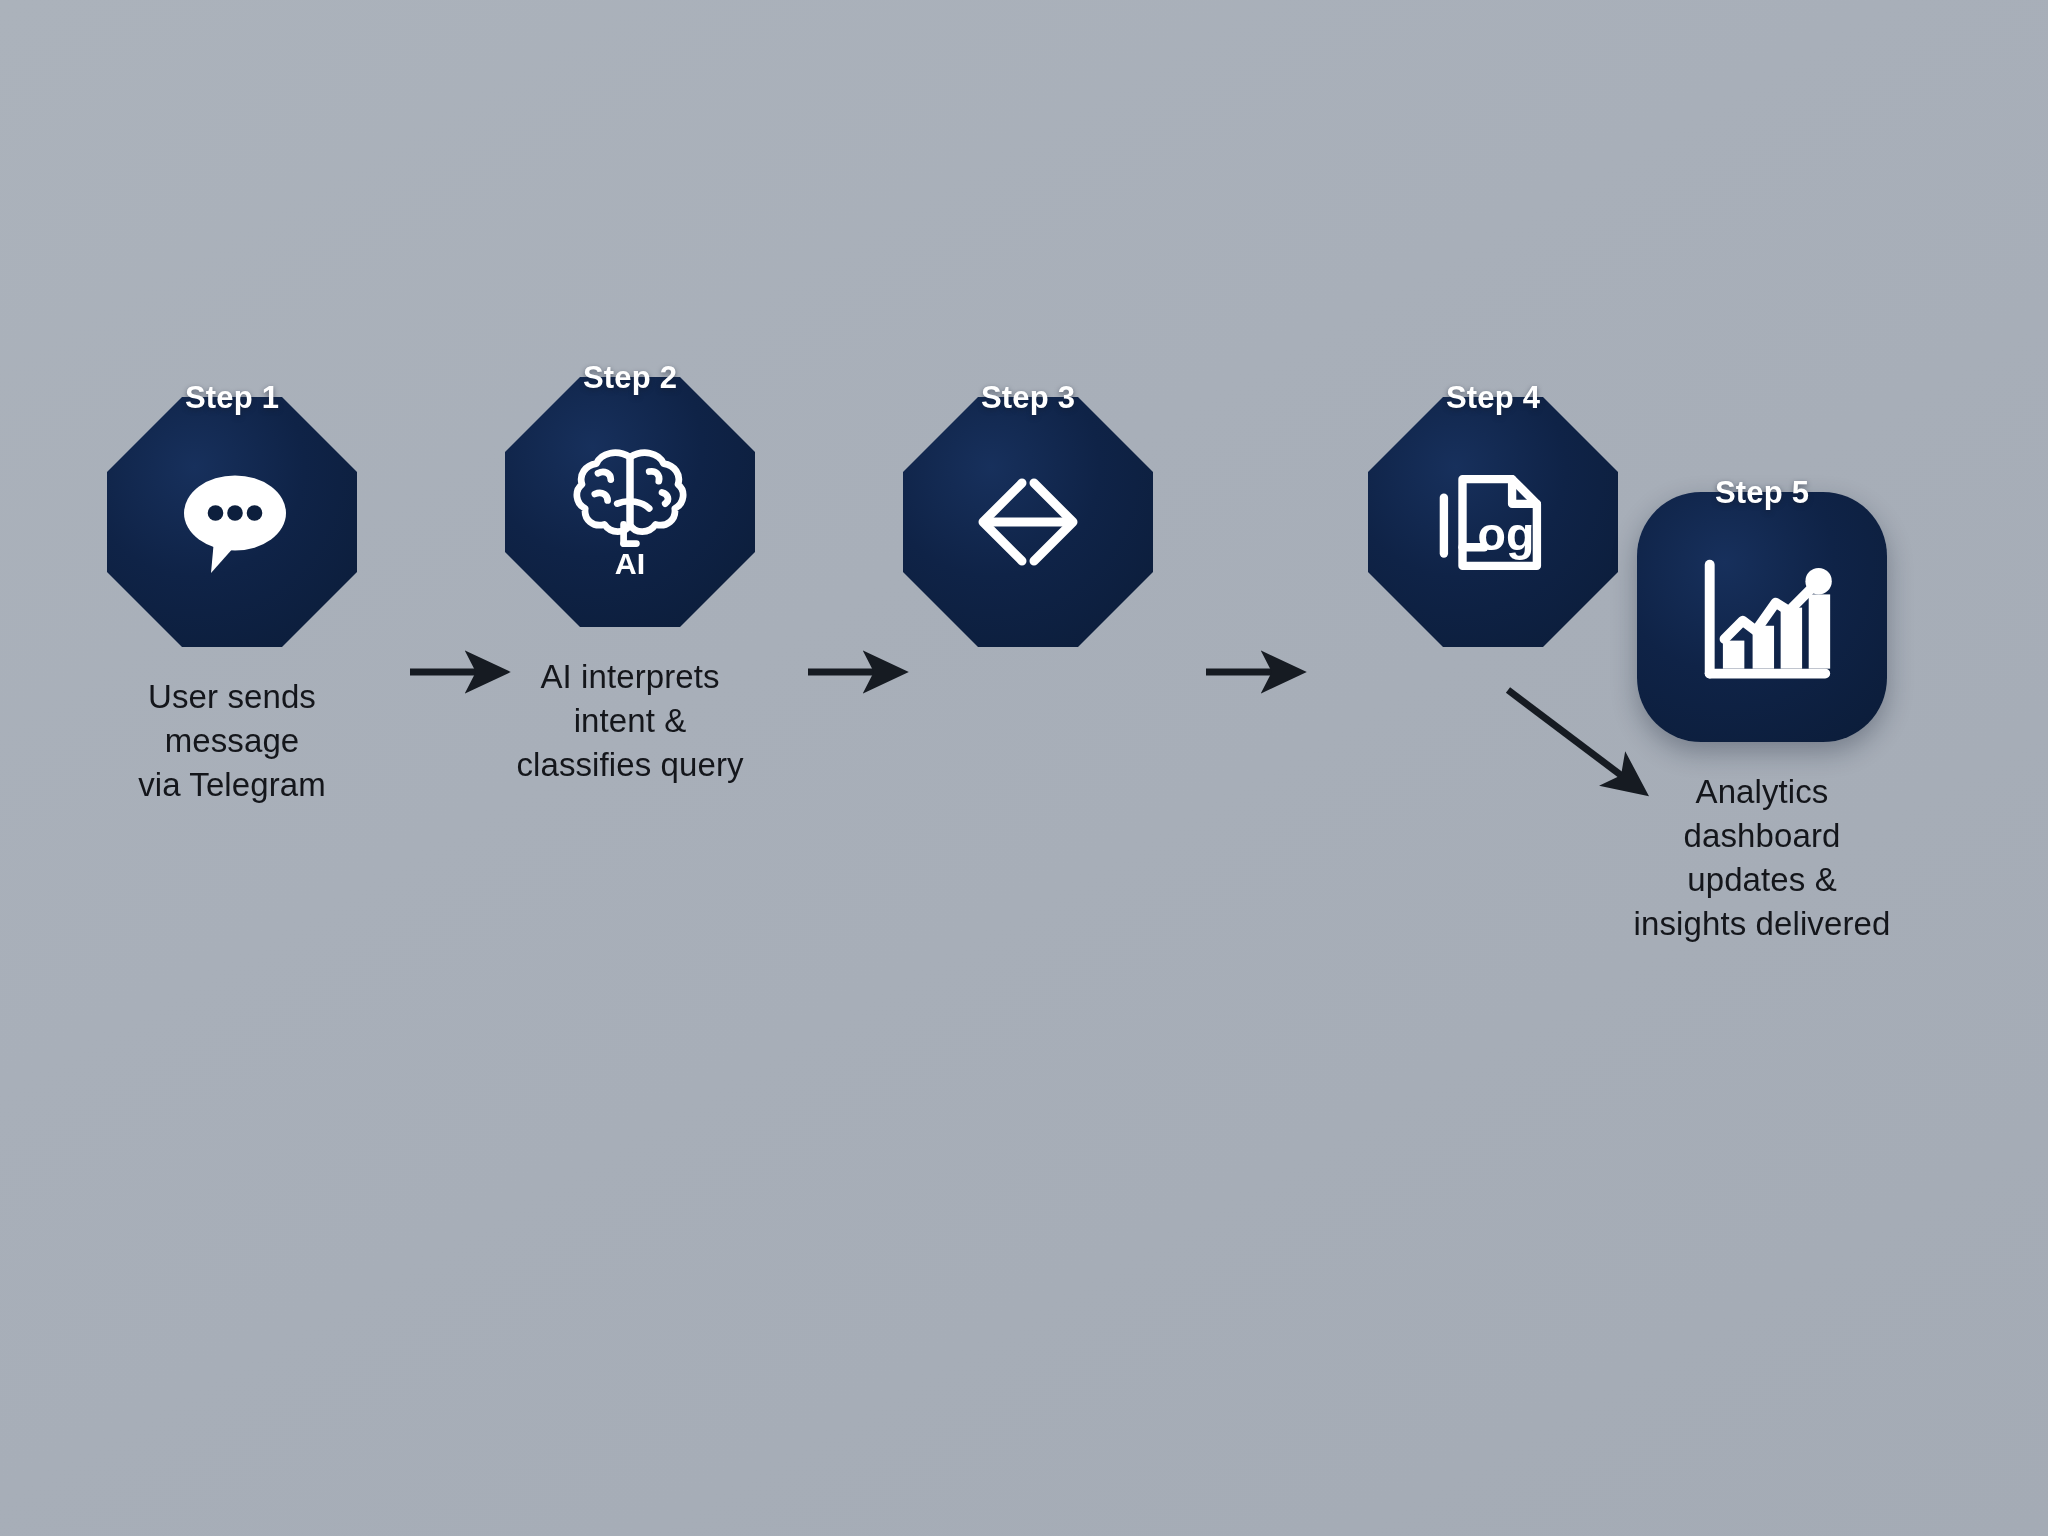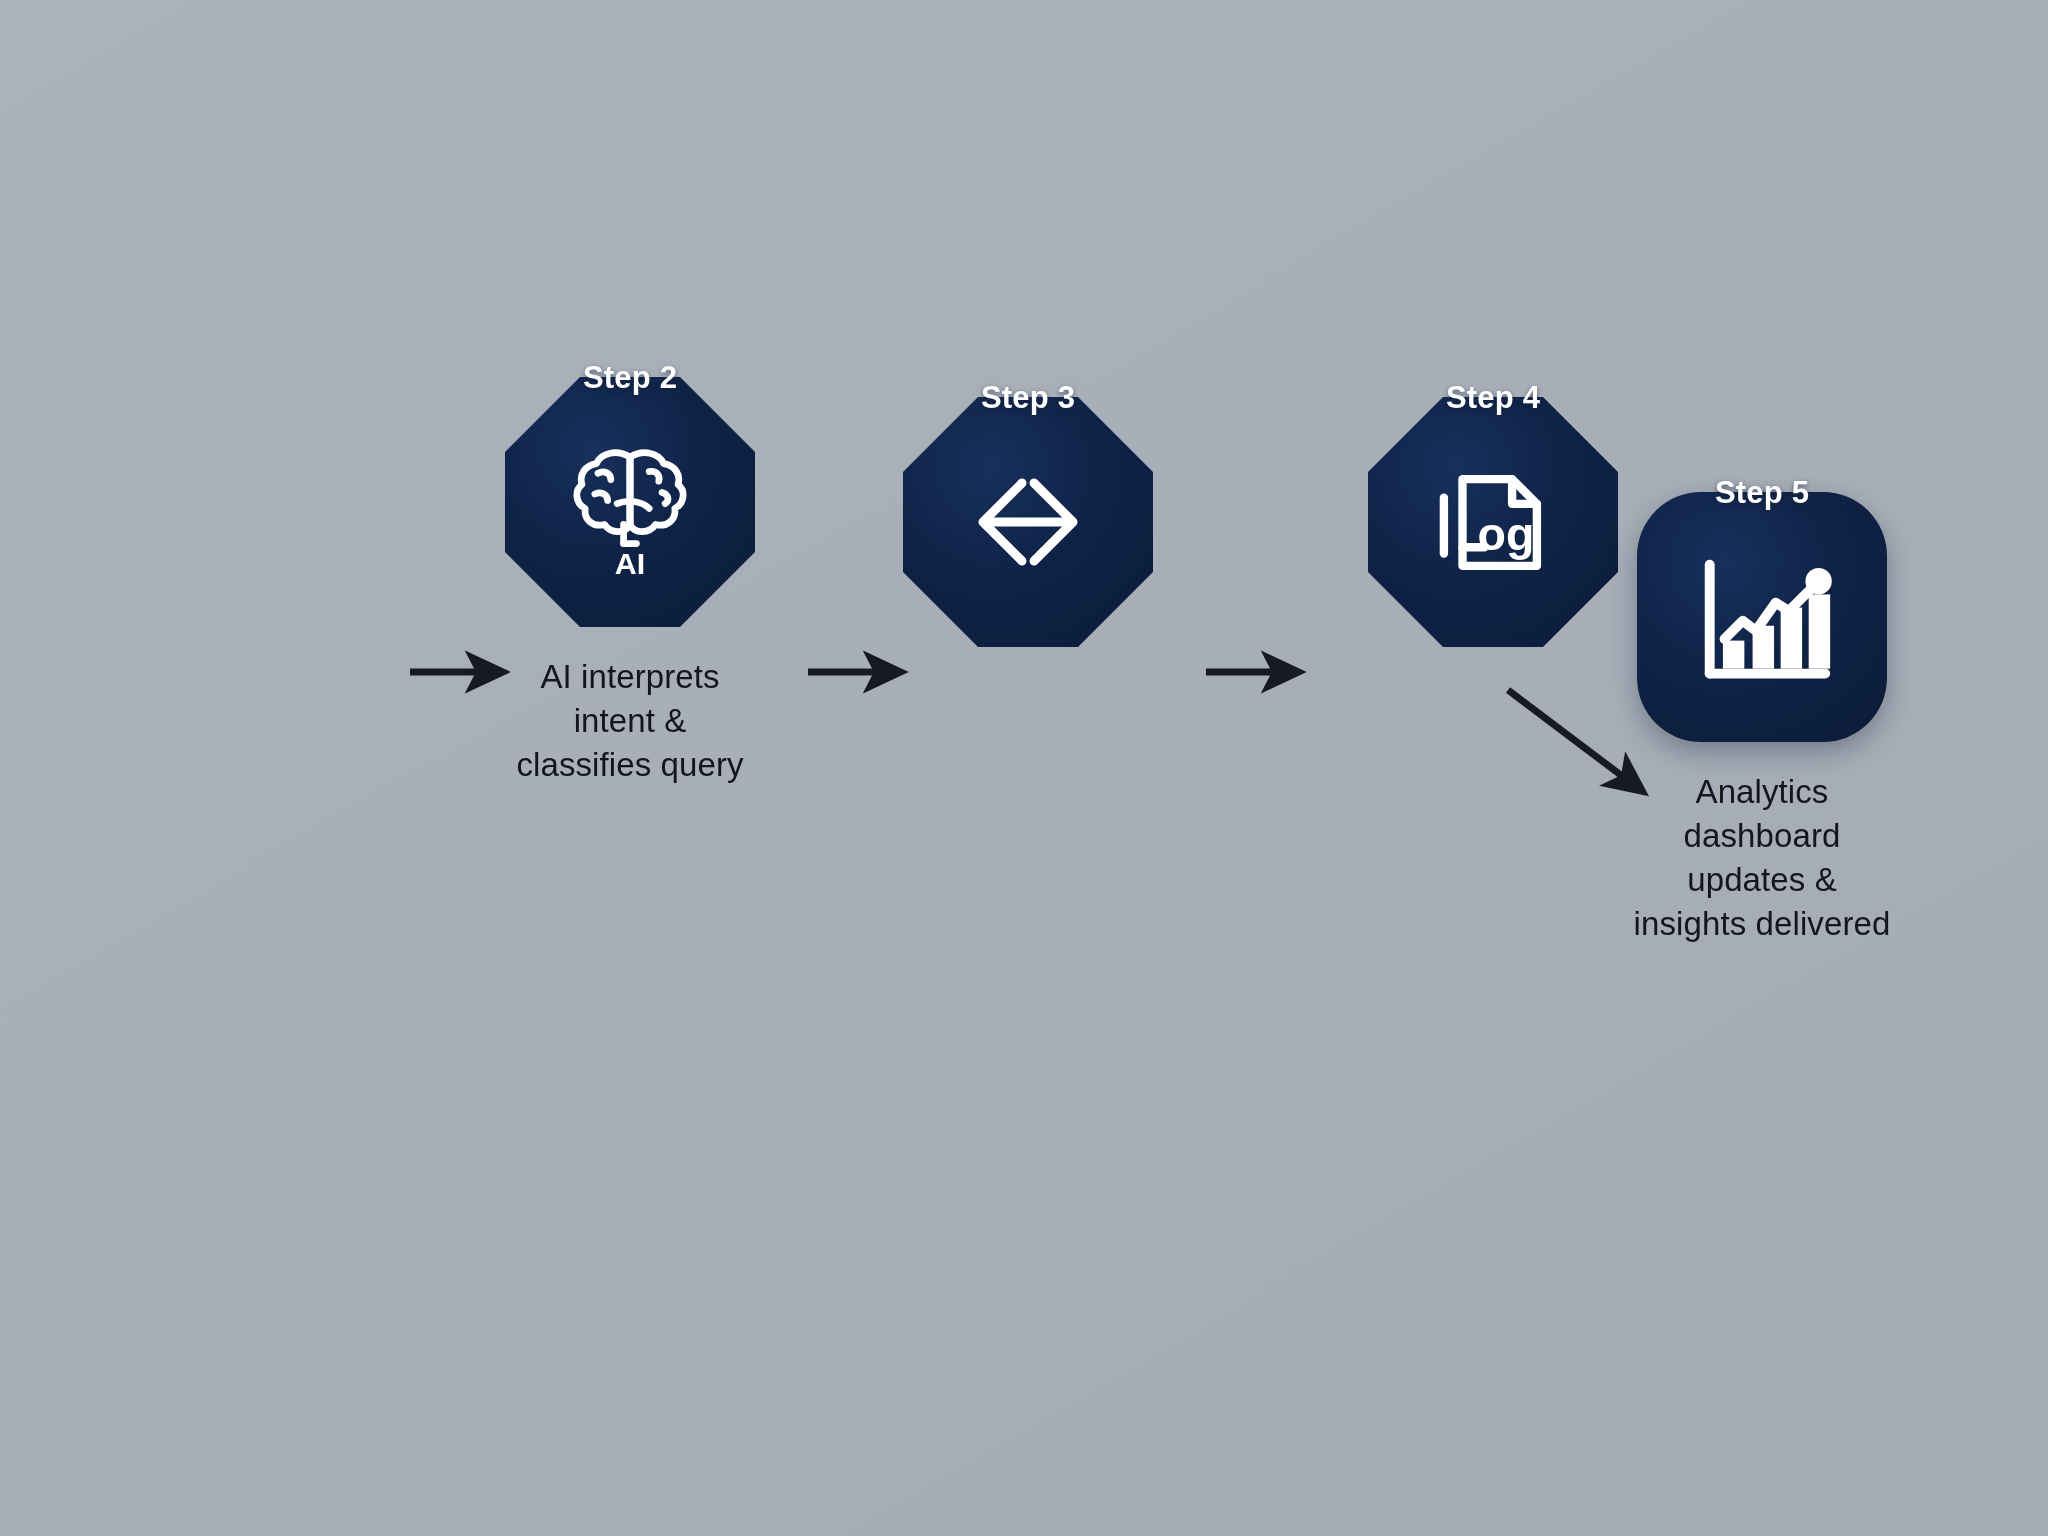--- a/index.html
+++ b/index.html
@@ -107,20 +107,34 @@
 
     <line x1="410" y1="672" x2="487" y2="672" stroke="#161b22" stroke-width="7" marker-end="url(#ah)"></line>
 
     <line x1="808" y1="672" x2="885" y2="672" stroke="#161b22" stroke-width="7" marker-end="url(#ah)"></line>
 
     <line x1="1206" y1="672" x2="1283" y2="672" stroke="#161b22" stroke-width="7" marker-end="url(#ah)"></line>
 
     <line x1="1508" y1="690" x2="1630" y2="782" stroke="#161b22" stroke-width="7" marker-end="url(#ah)"></line>
   </svg>
 
+  <div class="step" id="step-1">
+    <div class="badge">Step 1</div>
+    <div class="octagon">
+      <svg width="150" height="150" viewBox="0 0 100 100">
+        <ellipse cx="52" cy="44" rx="34" ry="25" fill="#ffffff"></ellipse>
+        <path d="M38 62 L36 84 L52 66 Z" fill="#ffffff"></path>
+        <circle cx="39" cy="44" r="5.2" fill="#0d1f3d"></circle>
+        <circle cx="52" cy="44" r="5.2" fill="#0d1f3d"></circle>
+        <circle cx="65" cy="44" r="5.2" fill="#0d1f3d"></circle>
+      </svg>
+    </div>
+    <div class="caption">User sends message
+via Telegram</div>
+  </div>
 
   <div class="step" id="step-2">
     <div class="badge">Step 2</div>
     <div class="octagon">
       <svg width="160" height="160" viewBox="0 0 100 100">
         <g fill="none" stroke="#ffffff" stroke-width="4.2" stroke-linecap="round" stroke-linejoin="round">
           <path d="M50 22 C42 17 32 19 29 26 C22 27 18 33 20 39 C15 43 16 51 22 54
                    C21 61 27 66 34 64 C38 70 47 70 50 64 Z"></path>
           <path d="M50 22 C58 17 68 19 71 26 C78 27 82 33 80 39 C85 43 84 51 78 54
                    C79 61 73 66 66 64 C62 70 53 70 50 64 Z"></path>

